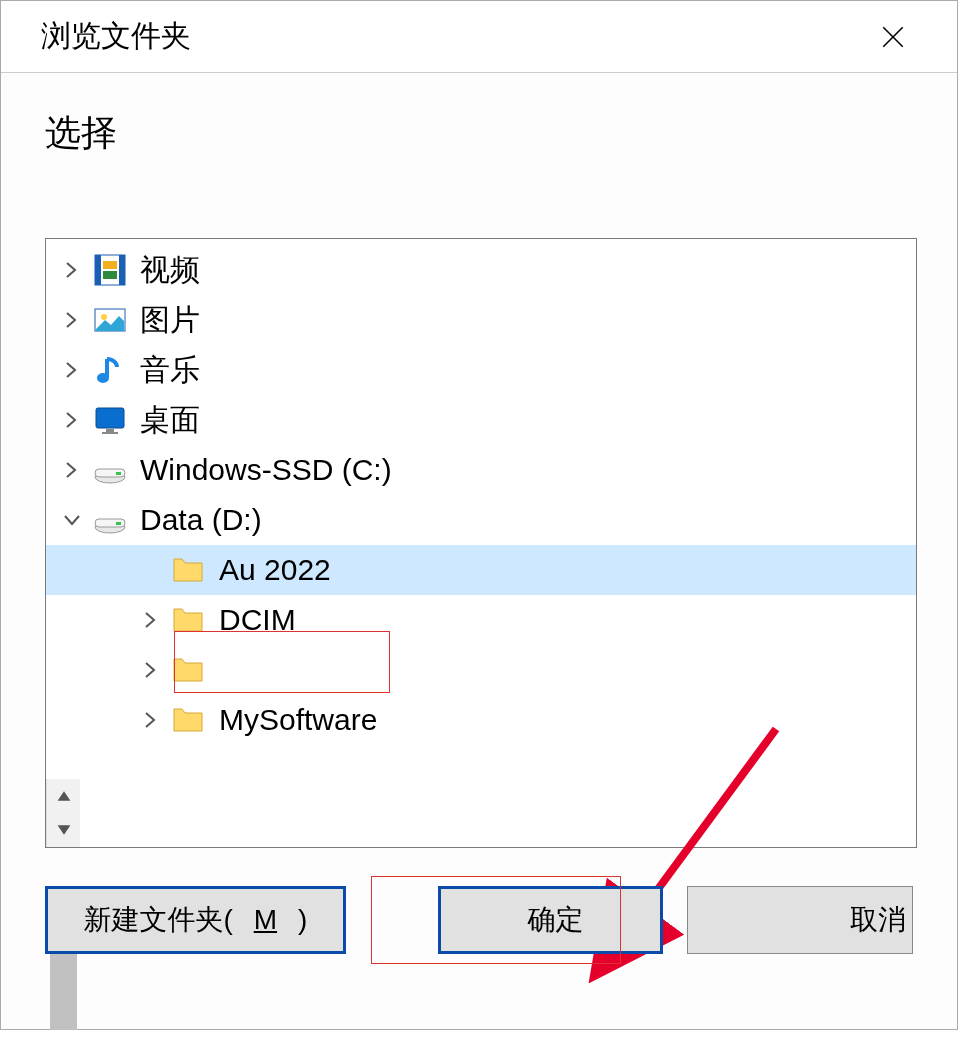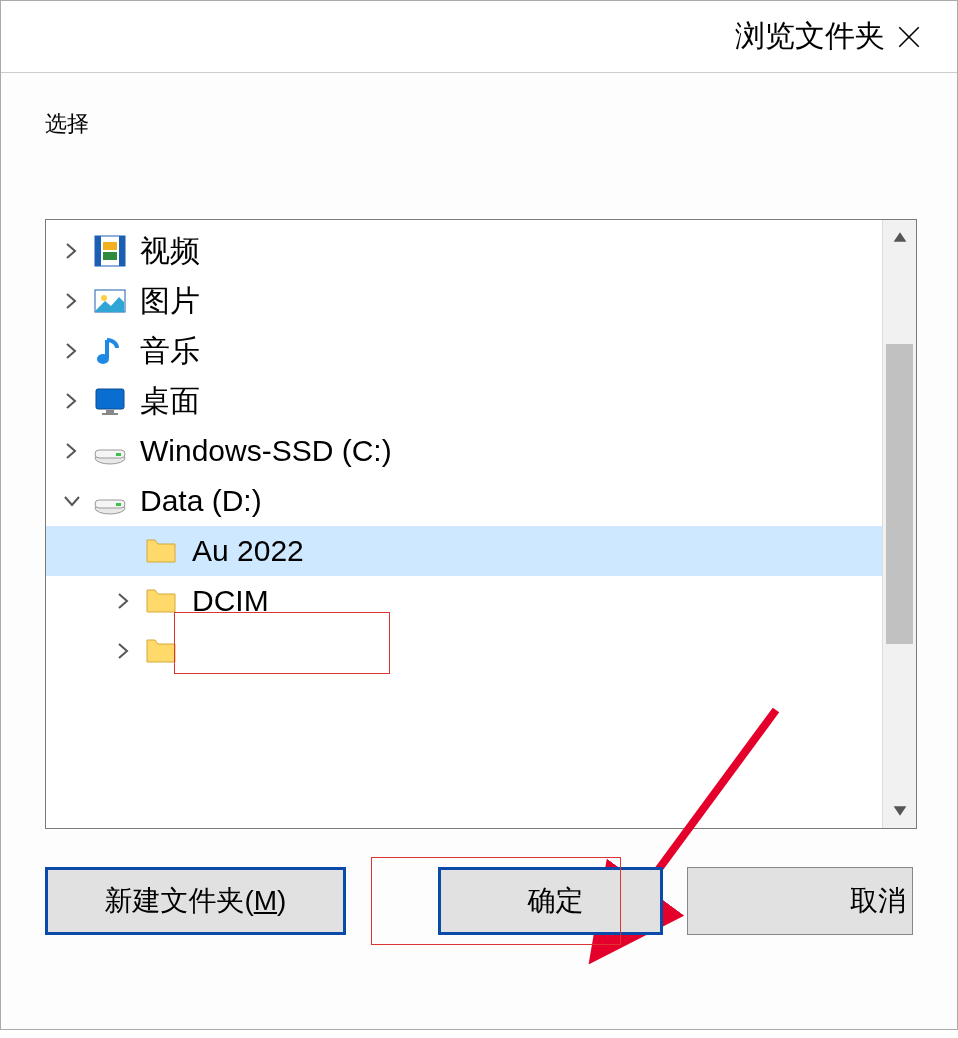--- a/index.html
+++ b/index.html
@@ -5,40 +5,41 @@
   * { box-sizing: border-box; font-family: "Microsoft YaHei", "Segoe UI", sans-serif; }
   body { margin:0; background:#fff; }
   .dialog {
     width:958px; height:1030px;
     background:#fdfdfd;
     border:1px solid #aaa;
     display:flex; flex-direction:column;
   }
   .titlebar {
     height:72px; display:flex; align-items:center;
-    justify-content:flex-end; padding:0 24px;
+    justify-content:space-between; padding:0 40px;
     border-bottom:1px solid #ccc;
     background:#fff;
   }
   .titlebar-title { font-size:30px; color:#000; }
   .close-btn {
     width:48px; height:48px; display:flex;
     align-items:center; justify-content:center;
     cursor:pointer;
   }
   .close-btn svg { width:26px; height:26px; stroke:#000; stroke-width:1.5; }
   .prompt-area { padding:36px 40px 20px 44px; }
-  .prompt { font-size:22px; color:#000; }
+  .prompt { font-size:36px; color:#000; }
   .tree-wrap {
     margin:60px 40px 0 44px;
     border:1px solid #7a7a7a;
     height:610px;
     background:#fff;
     display:flex;
     position:relative;
+    flex-direction:column;
   }
   .tree {
     flex:1; overflow:hidden;
     padding:6px 0 0 0;
     font-size:30px;
     color:#000;
   }
   .tree-row {
     height:50px; display:flex; align-items:center;
     padding-left:10px; cursor:pointer;
@@ -47,21 +48,21 @@
   .expander {
     width:28px; height:28px;
     display:flex; align-items:center; justify-content:center;
     margin-right:6px; color:#555;
   }
   .expander svg { width:18px; height:18px; stroke:#555; stroke-width:2; fill:none; }
   .icon-slot { width:36px; height:36px; margin-right:12px; display:flex; align-items:center; justify-content:center; }
   .icon-slot svg { width:34px; height:34px; }
   .row-label { white-space:nowrap; }
   .indent-1 { padding-left:12px; }
-  .indent-3 { padding-left:68px; }
+  .indent-3 { padding-left:95px; }
   .indent-3 .expander { margin-left:-4px; }
   .selected {
     background:#cde8ff;
   }
   .sel-outline {
     position:absolute; border:1px solid #d33;
     pointer-events:none;
   }
   .sel-outline.around-au { left:128px; top:392px; width:216px; height:62px; }
   
@@ -78,20 +79,21 @@
     display:flex; gap:24px;
     padding:38px 44px 40px 44px;
     align-items:center;
   }
   .btn {
     height:68px; background:#e1e1e1;
     border:1px solid #888;
     font-size:28px; color:#000;
     display:flex; align-items:center; justify-content:center;
     cursor:pointer;
+    gap:21px;
   }
   .btn.new { width:304px; border:3px solid #0a4aa8; }
   .btn.ok { width:228px; border:3px solid #0a4aa8; margin-left:68px;padding-left:16px; }
   .btn.cancel { width:228px;justify-content:flex-end; }
   .underline { text-decoration:underline; }
   
   .arrow-annot {
     position:absolute; pointer-events:none;
   }
   .arrow-annot svg { overflow:visible; }
@@ -221,20 +223,33 @@
           <span class="expander">
             <svg viewBox="0 0 18 18">
               <use href="#ic-chevron-right"></use>
             </svg>
           </span>
           <span class="icon-slot">
             <svg viewBox="0 0 34 34">
               <use href="#ic-folder"></use>
             </svg>
           </span>
+        </div>
+        <div class="tree-row indent-3">
+          <span class="expander">
+            <svg viewBox="0 0 18 18">
+              <use href="#ic-chevron-right"></use>
+            </svg>
+          </span>
+          <span class="icon-slot">
+            <svg viewBox="0 0 34 34">
+              <use href="#ic-folder"></use>
+            </svg>
+          </span>
+          <span class="row-label">MySoftware</span>
         </div>
       </div>
     <div class="scrollbar">
       <div class="sb-btn">
           <svg viewBox="0 0 10 10">
             <polygon points="5,2 9,8 1,8"></polygon>
           </svg>
         </div>
       <div class="sb-track">
         <div class="sb-thumb"></div>

